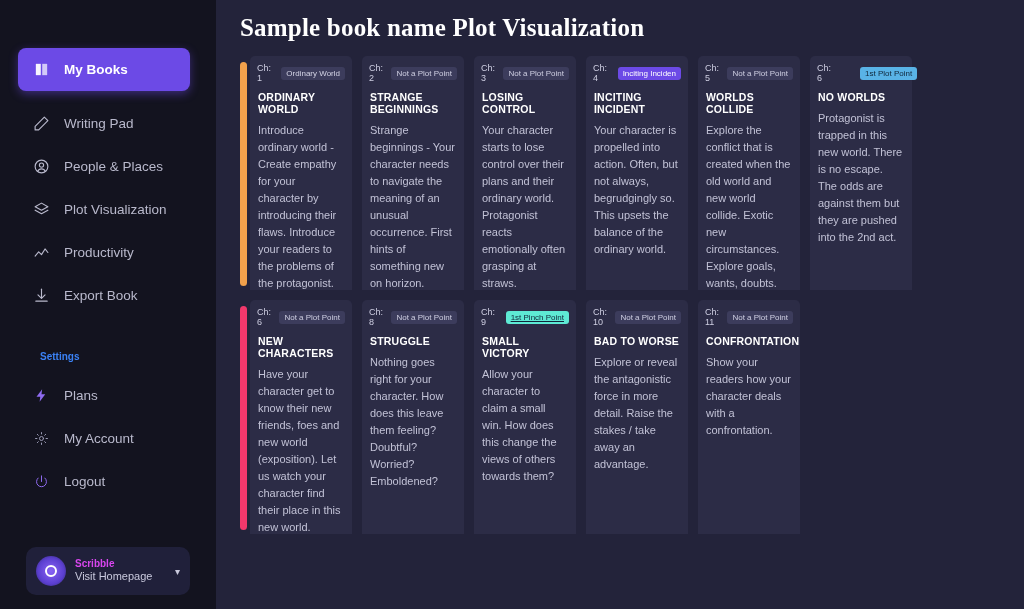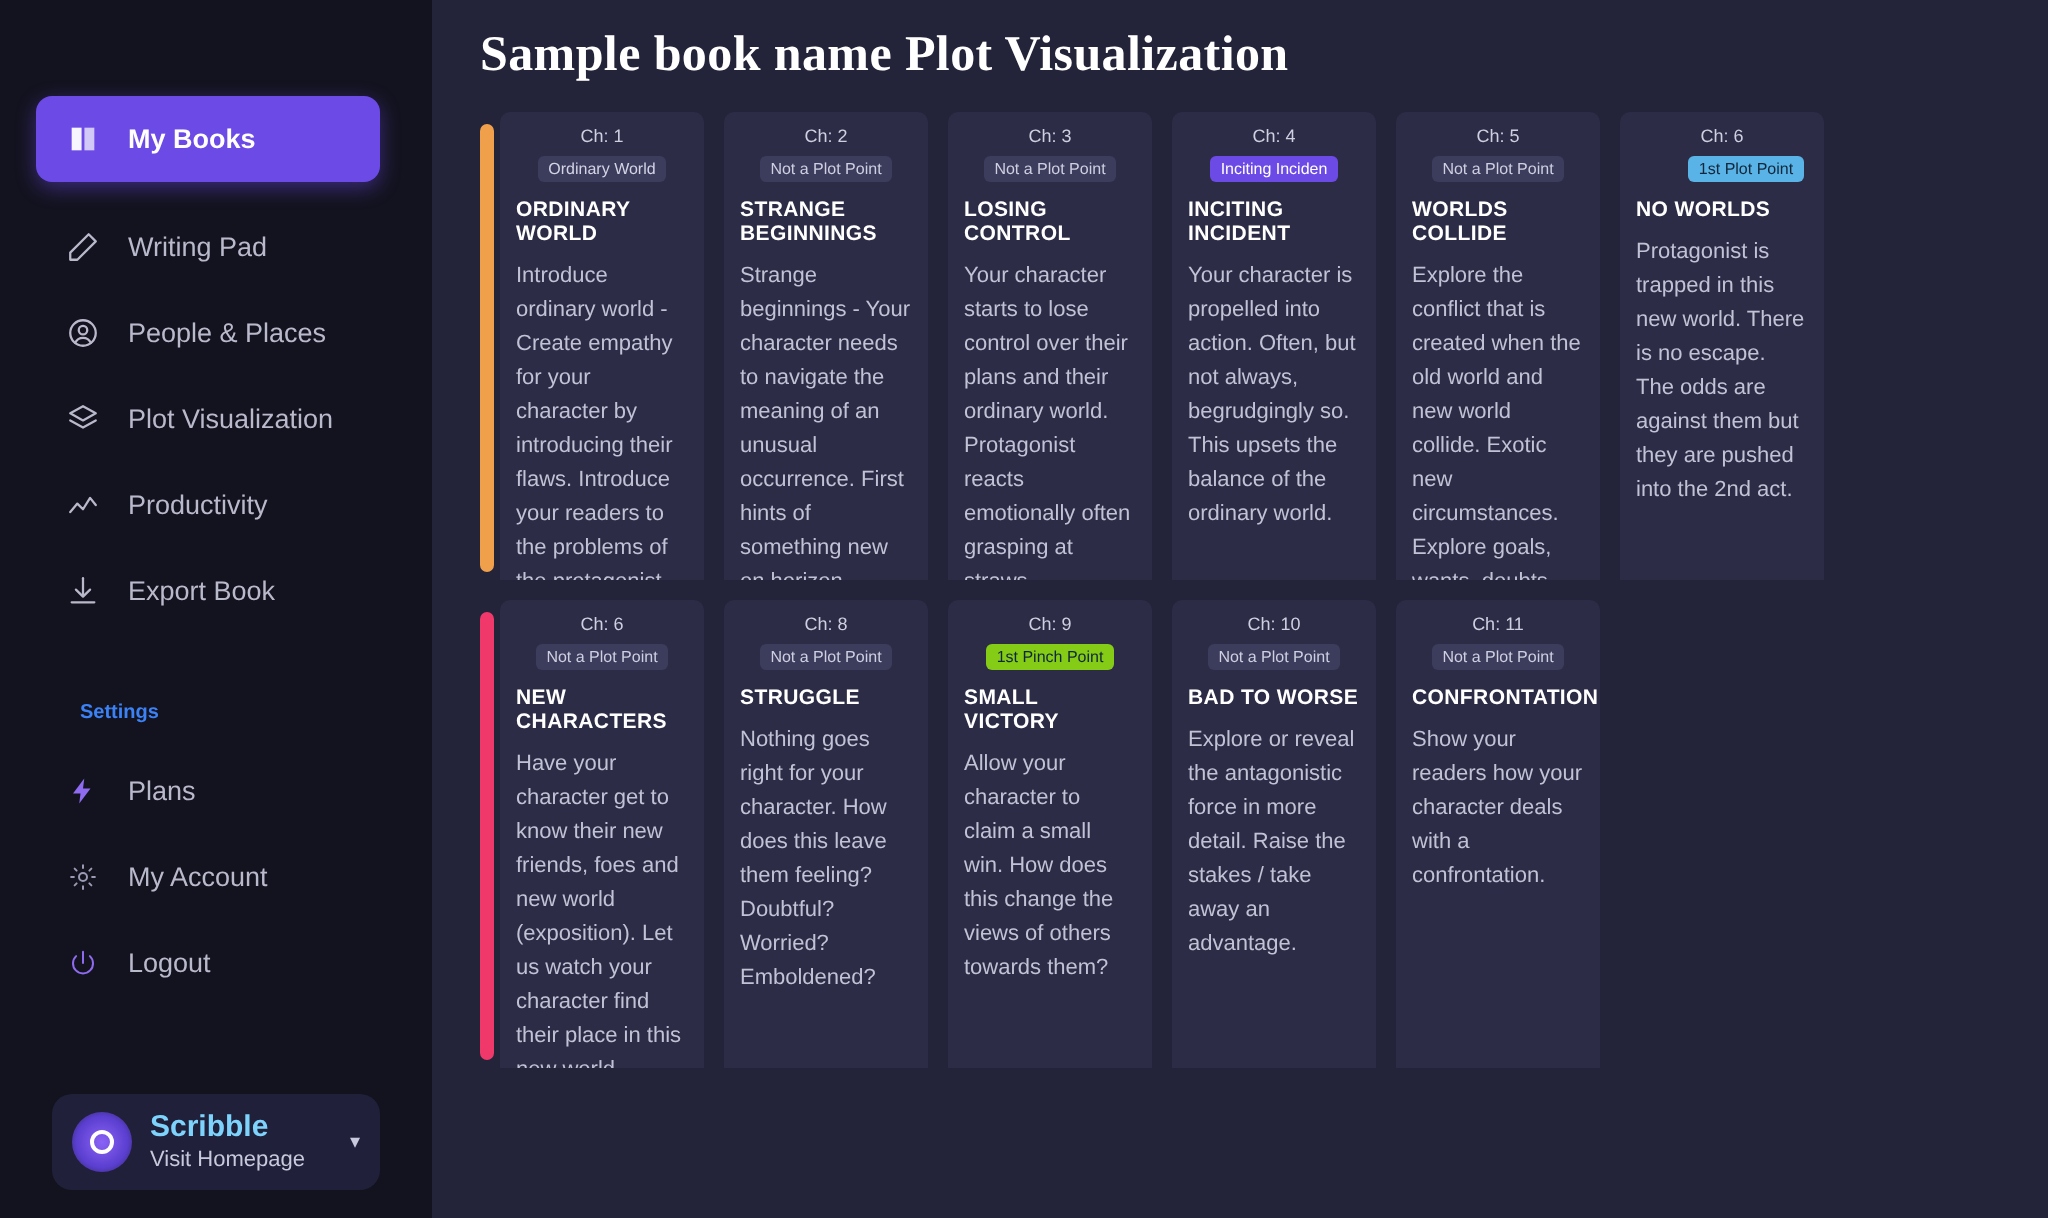--- a/index.html
+++ b/index.html
@@ -52,21 +52,21 @@
     padding: 0 10px;
   }
   .brand-logo {
     width: 30px; height: 30px; border-radius: 50%;
     background: radial-gradient(circle at 50% 50%, #8a63f5 0%, #5b3fd0 60%, #2a2252 100%);
     display:flex; align-items:center; justify-content:center;
     flex: 0 0 30px;
   }
   .brand-logo .ring { width: 12px; height: 12px; border: 2.5px solid #ffffff; border-radius: 50%; }
   .brand-text { line-height: 1.25; }
-  .brand-name { color: #7dd3fc; font-size: 15px; font-weight: bold; }
+  .brand-name { color: #d946ef; font-size: 10px; font-weight: bold; }
   .brand-sub { color: #c9c9dd; font-size: 11px; }
   .brand-caret { margin-left: auto; color: #c9c9dd; font-size: 10px; }
 
   
   .main {
     flex: 1 1 auto; height: 609px;
     background: #23233a;
     position: relative;
     overflow: hidden;
   }
@@ -89,30 +89,30 @@
   }
   .card {
     width: 102px;
     background: #2c2c46;
     border-radius: 5px;
     display: flex; flex-direction: column;
     position: relative;
     min-height: 234px;
     padding: 7px 0 0 0;
   }
-  .card-head { display: flex; align-items: center; gap: 5px; padding: 0 7px; flex-direction: column; }
+  .card-head { display: flex; align-items: center; gap: 5px; padding: 0 7px; }
   .ch-label { color: #cfcfe2; font-size: 9px; }
   .tag {
     font-size: 8px; padding: 2px 5px; border-radius: 3px;
     background: #3c3c5c; color: #cfcfe2; white-space: nowrap;
   }
   .tag.ordinary { background: #3c3c5c; color: #d4d4e6; }
   .tag.inciting { background: #6c4ae6; color: #ffffff; }
   .tag.plotpoint { background: #59b3e6; color: #10263a; margin-left: 24px; }
-  .tag.pinch { background: #84cc16; color: #10263a; }
+  .tag.pinch { background: #5eead4; color: #10263a; text-decoration: underline; }
   .tag.midpoint { background: #8f6bf0; color: #ffffff; }
   .card-title {
     color: #ffffff; font-size: 10.5px; font-weight: bold;
     padding: 8px 8px 0 8px; letter-spacing: .2px;
   }
   .card-body {
     color: #c2c2d6; font-size: 11px; line-height: 1.55;
     padding: 7px 8px 0 8px; flex: 1 1 auto;
   }
   .card-foot {

